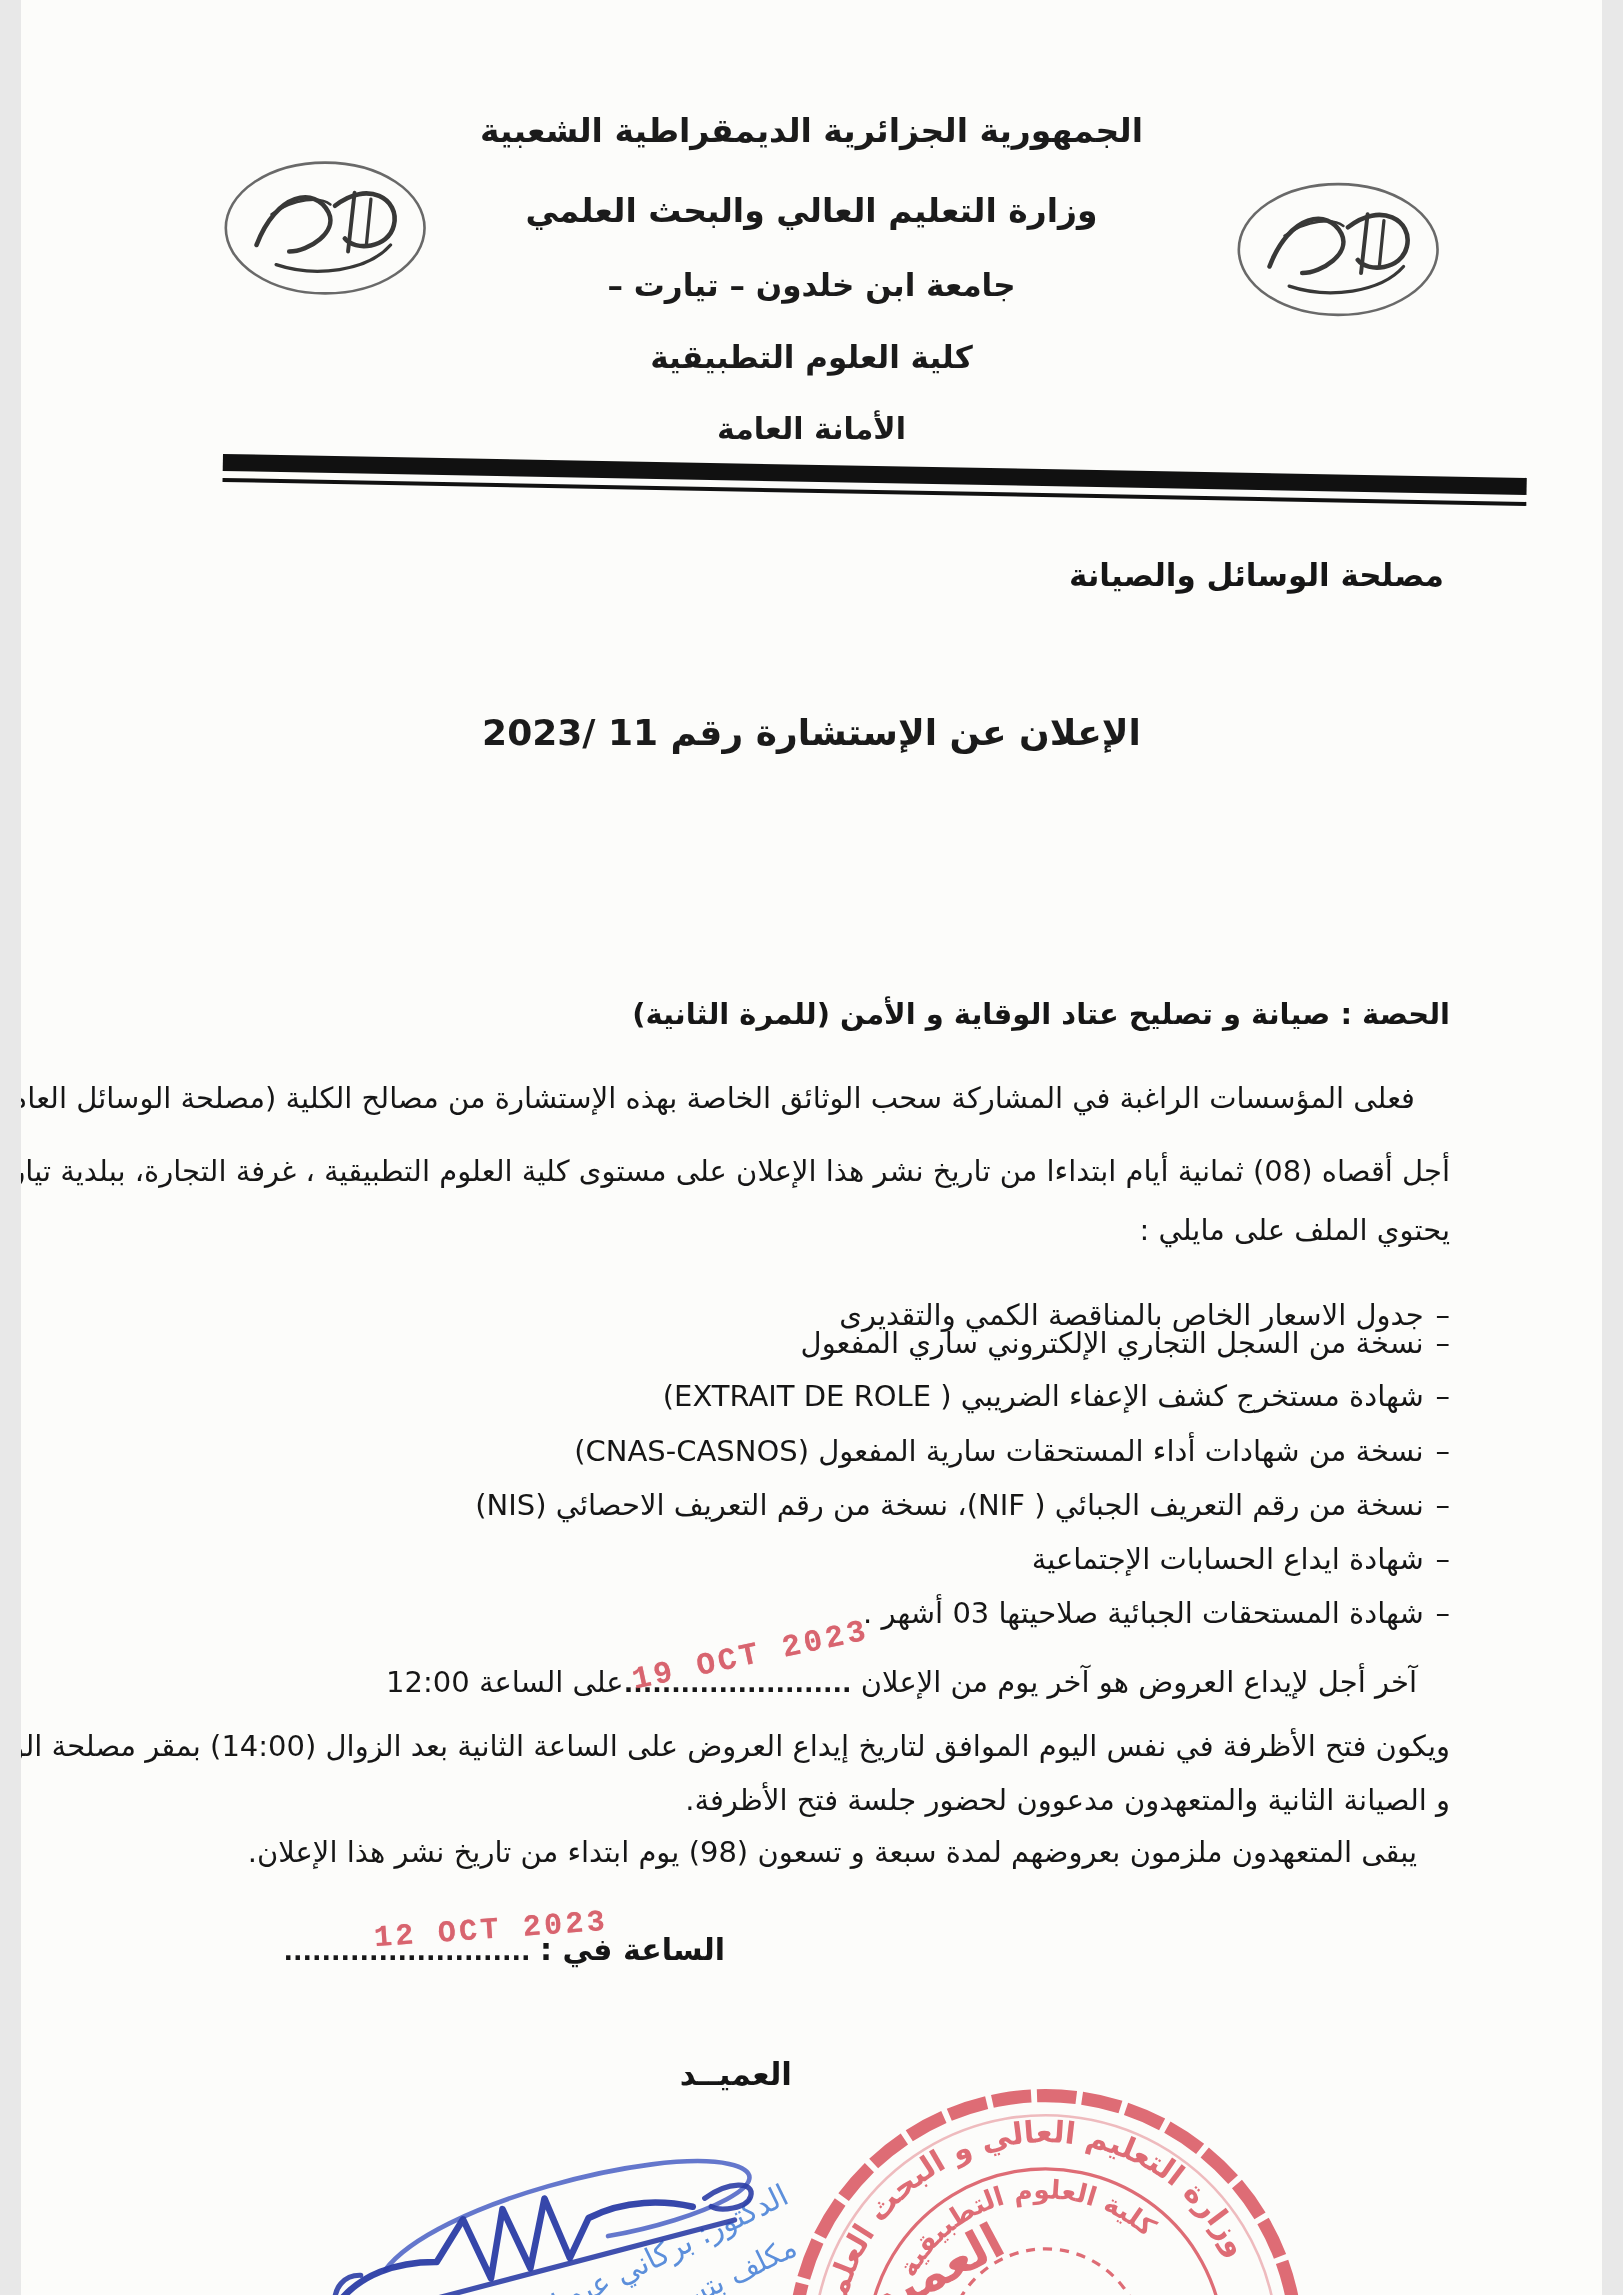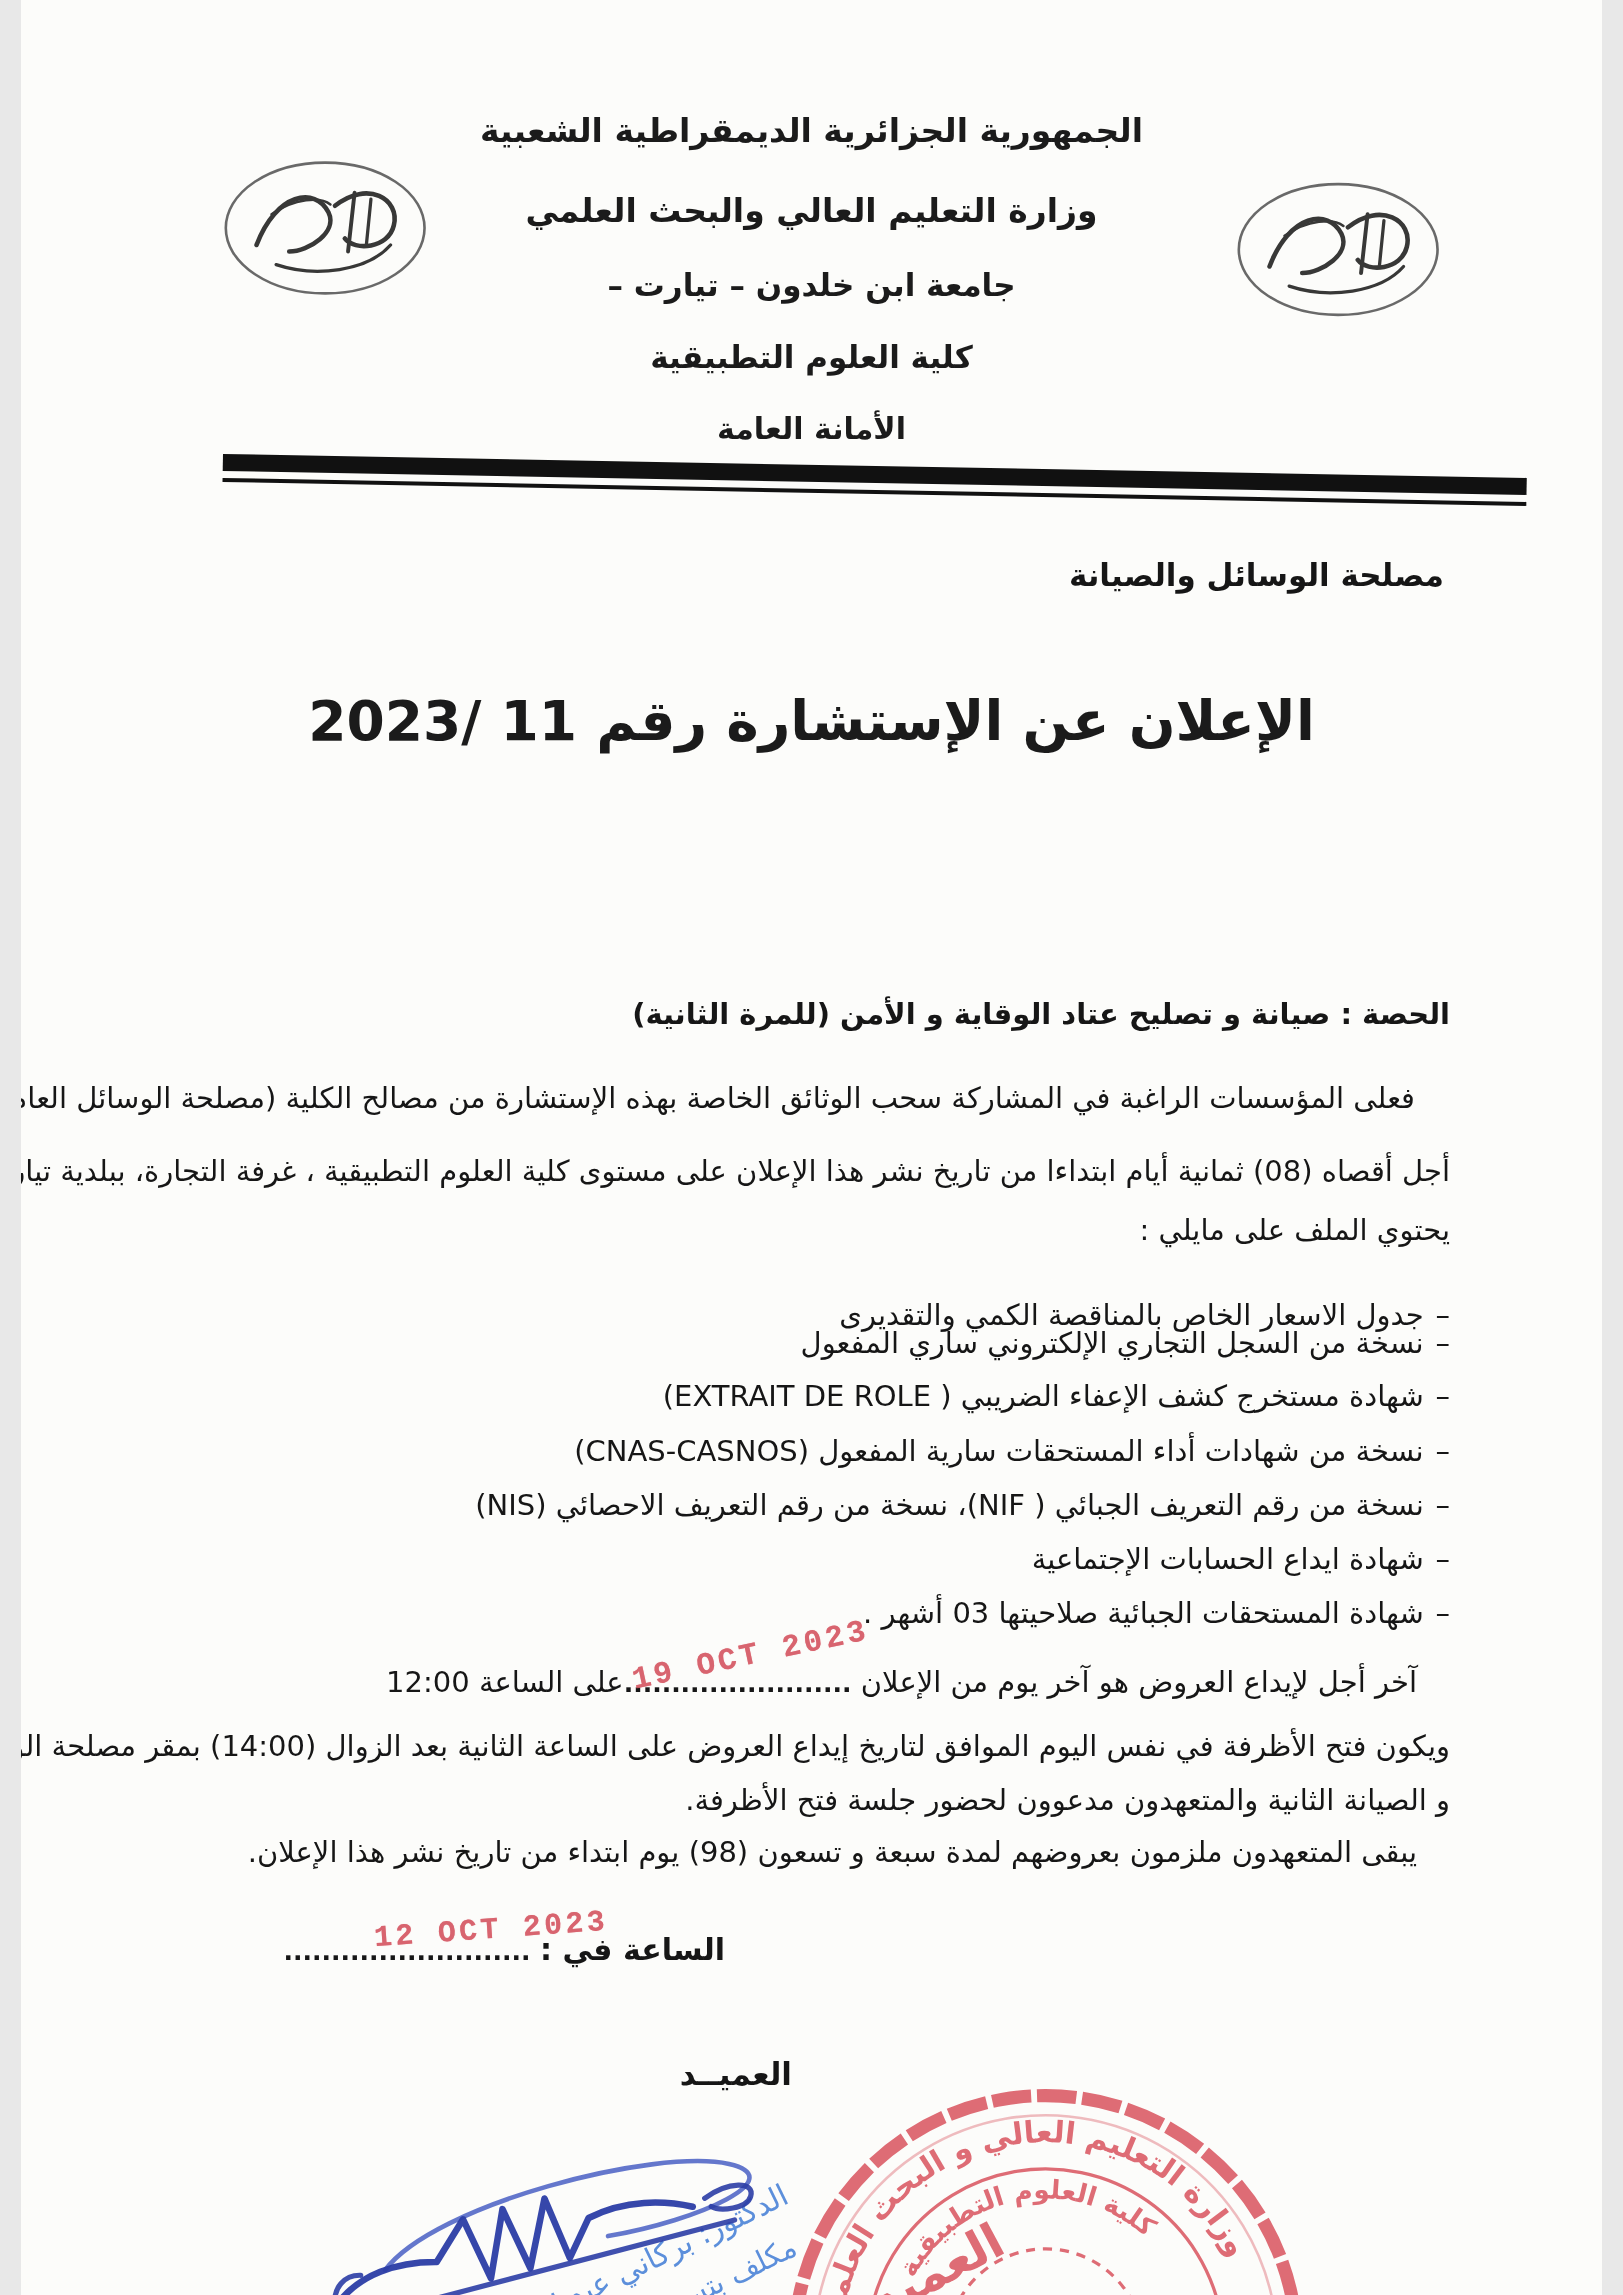--- a/index.html
+++ b/index.html
@@ -90,21 +90,21 @@
   </div>
 
   <div class="divider">
     <div class="b1"></div>
     <div class="b2"></div>
     <div class="b3"></div>
   </div>
 
   <div class="line bold" style="right:158px;top:556px;font-size:31px;margin-left:8px;">مصلحة الوسائل والصيانة</div>
 
-  <div class="abs c rtl nw bold" style="top:689px;font-size:55px;">الإعلان عن الإستشارة رقم 11 /2023</div>
+  <div class="abs c rtl nw bold" style="top:712px;font-size:36px;">الإعلان عن الإستشارة رقم 11 /2023</div>
 
 
   <div class="line bold" style="right:152px;top:996px;">الحصة : صيانة و تصليح عتاد الوقاية و الأمن (للمرة الثانية)</div>
 
   <div class="line" style="right:187px;top:1080px;">فعلى المؤسسات الراغبة في المشاركة سحب الوثائق الخاصة بهذه الإستشارة من مصالح الكلية (مصلحة الوسائل العامة و الصيانة) في</div>
   <div class="line" style="right:152px;top:1153px;">أجل أقصاه (08) ثمانية أيام ابتداءا من تاريخ نشر هذا الإعلان على مستوى كلية العلوم التطبيقية ، غرفة التجارة، ببلدية تيارت.</div>
 
   <div class="line" style="right:152px;top:1212px;">يحتوي الملف على مايلي :</div>
 
   <div class="line" style="right:152px;top:1273px;margin-top:24px;"><span class="dash">–</span><span>جدول الاسعار الخاص بالمناقصة  الكمي والتقديرى</span></div>

